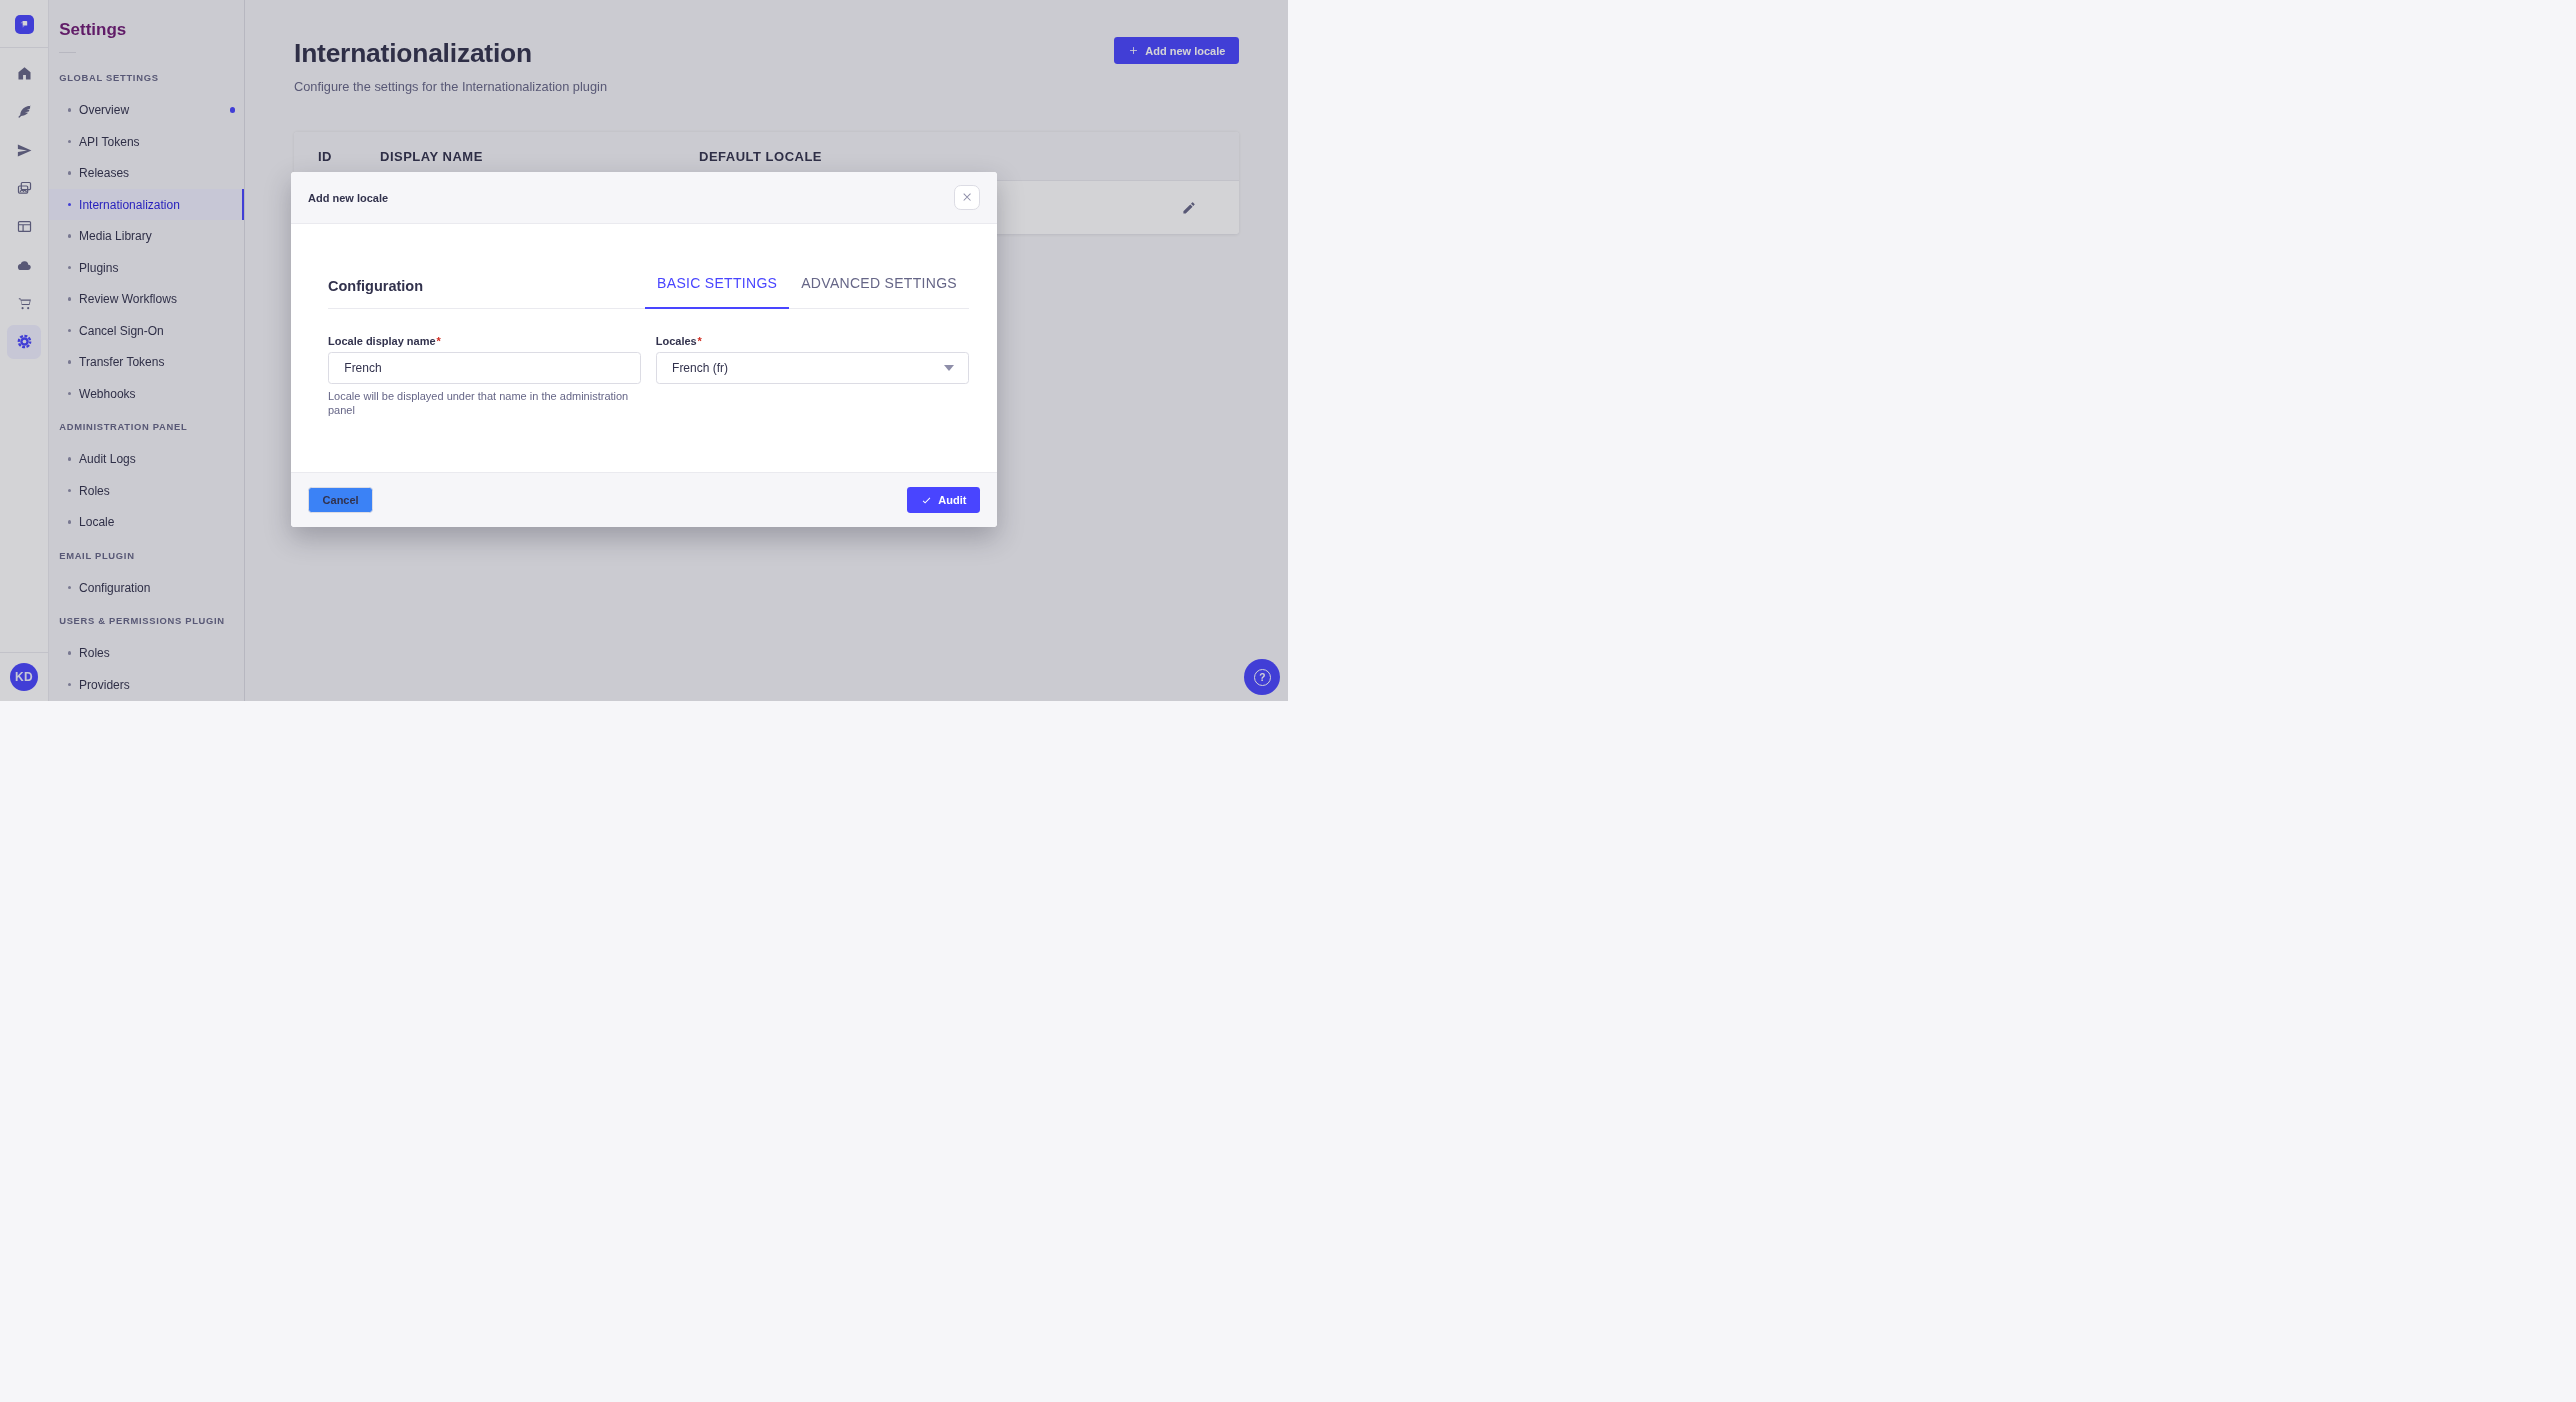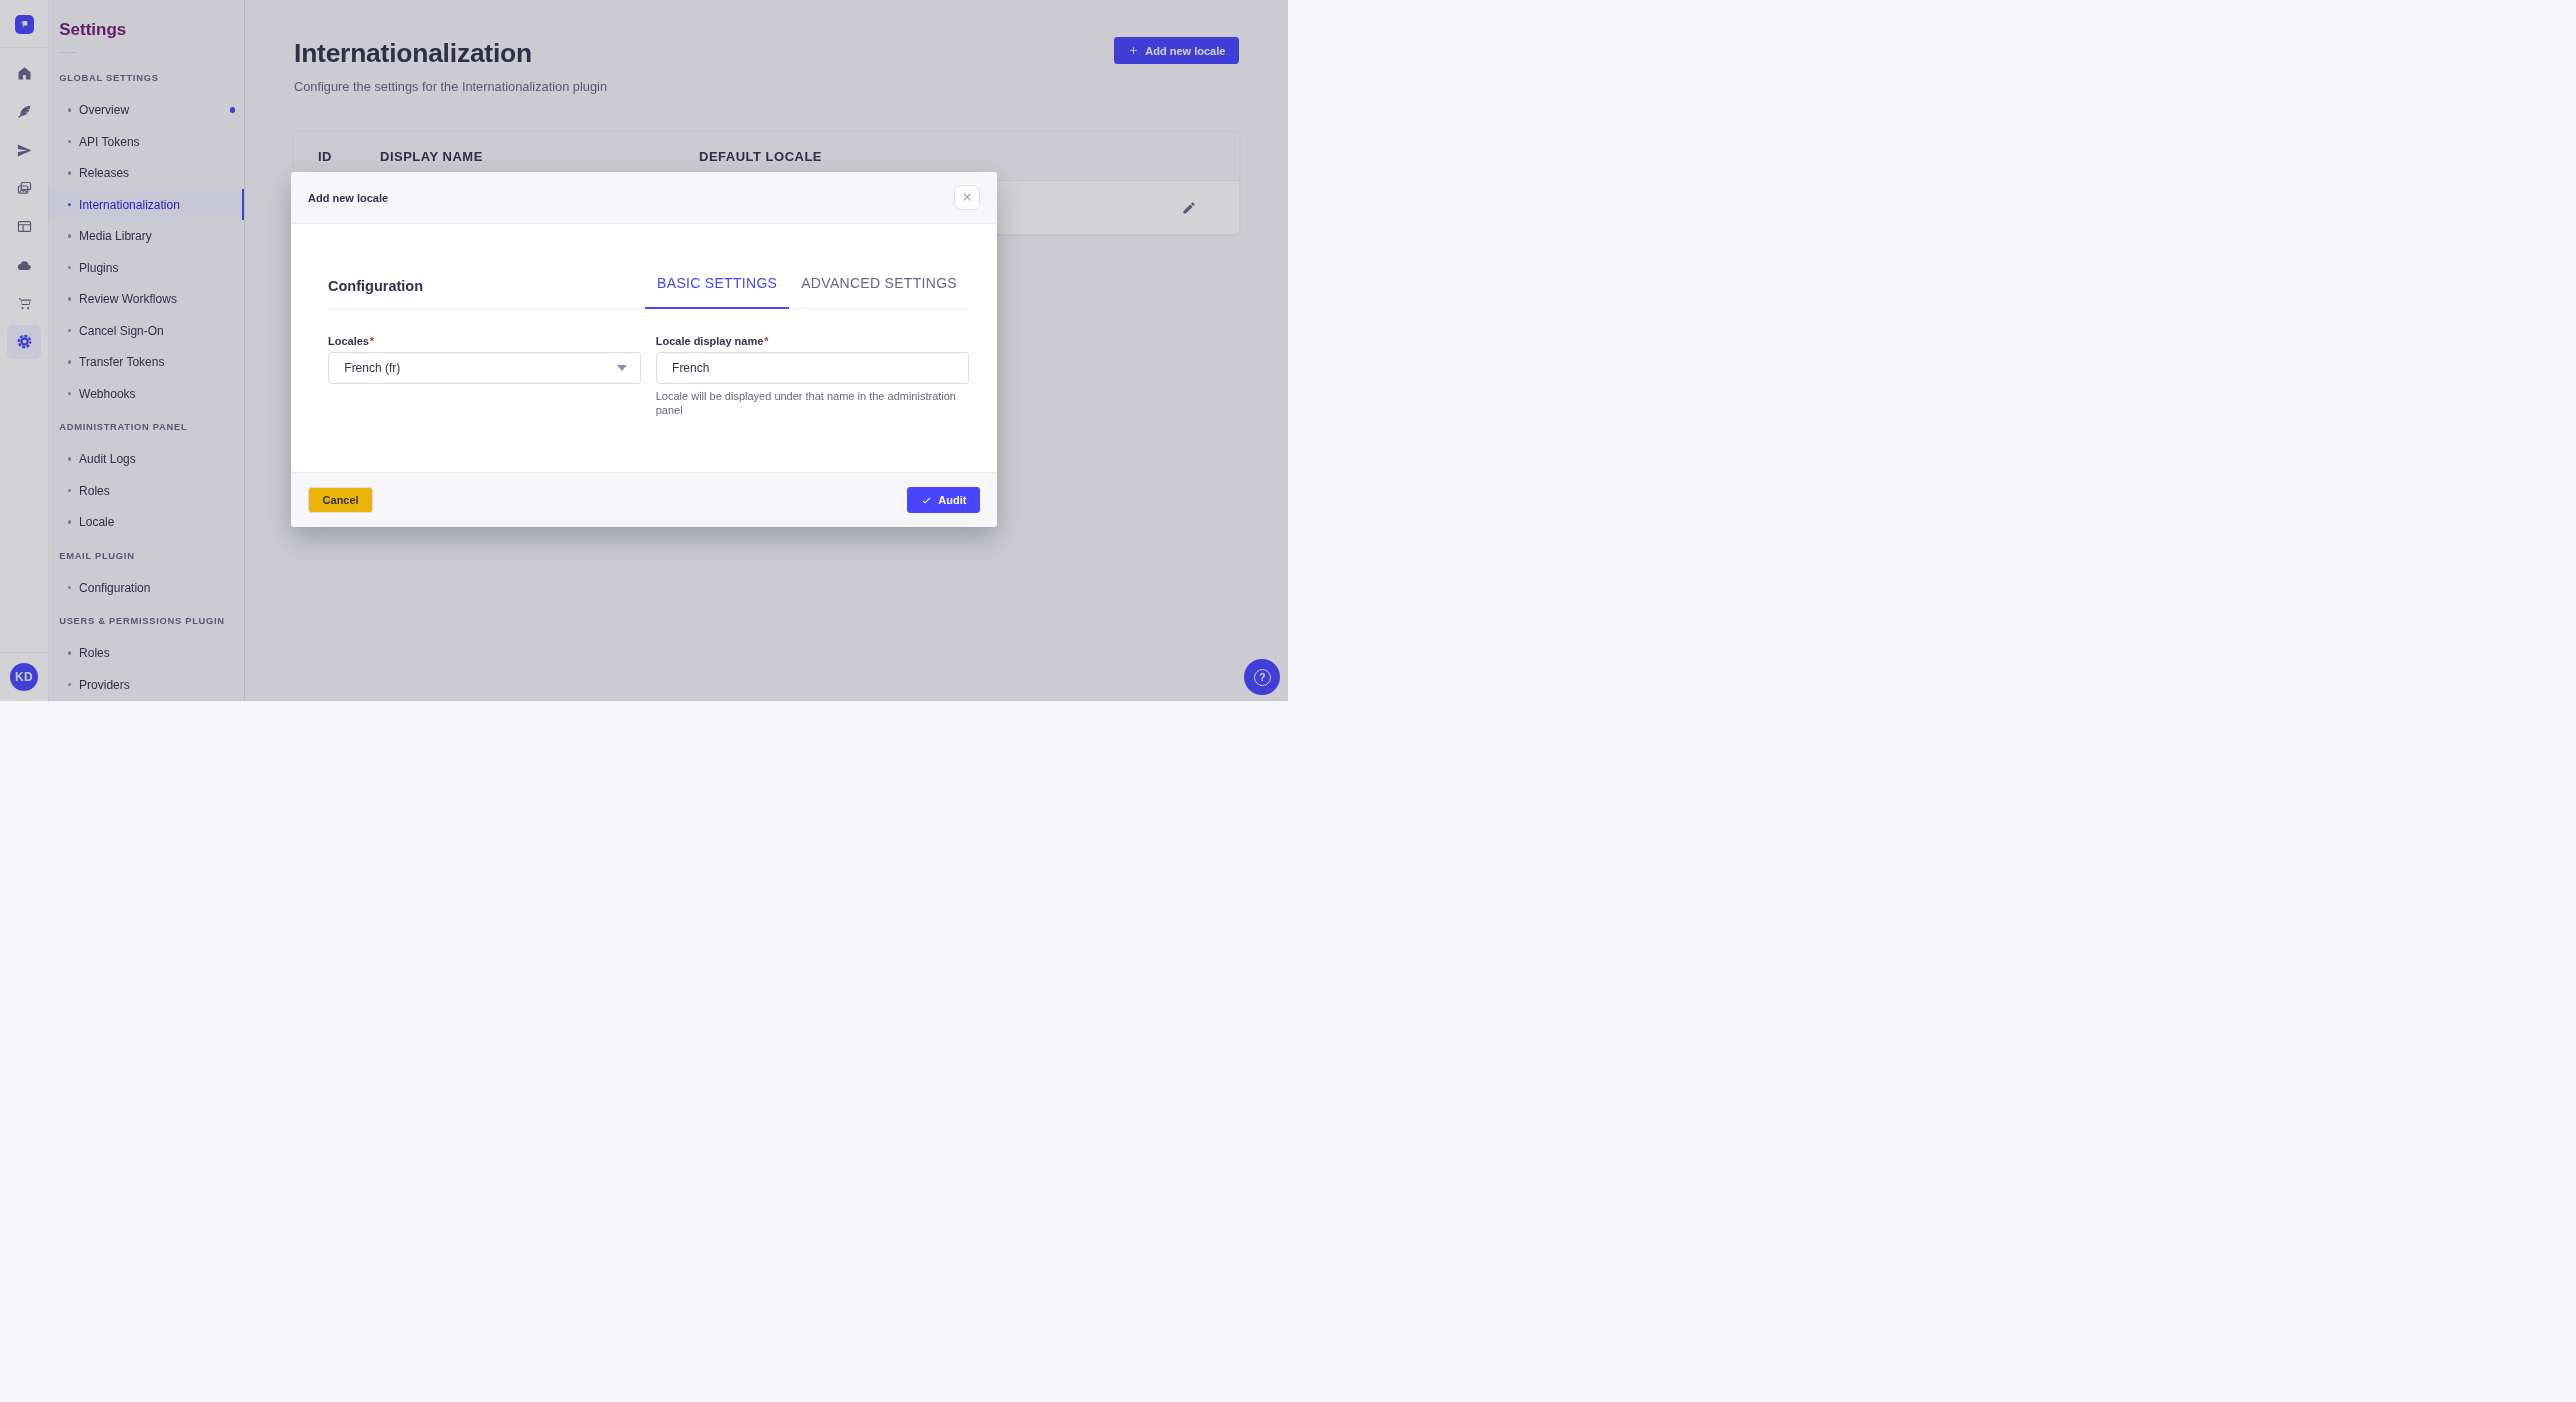--- a/index.html
+++ b/index.html
@@ -73,21 +73,21 @@
   .field { flex:1; min-width:0; }
   .field-label { font-size:11px; font-weight:600; color:#32324d; margin-bottom:5.1px; }
   .req { color:#d02b20; margin-left:0.9px; }
   .control { width:100%; height:32px; border:0.9px solid #dcdce4; border-radius:3.4px; background:#ffffff; display:flex; align-items:center; padding:0 13.6px 0 15.3px; font-size:12px; color:#32324d; }
   .select-box { justify-content:space-between; cursor:pointer; }
   .caret { width:0; height:0; border-left:5.1px solid transparent; border-right:5.1px solid transparent; border-top:6px solid #8e8ea9; }
   input.control { font-family:inherit; outline:none; padding-left:15.3px; }
   .helper { font-size:11px; line-height:13.6px; color:#666687; margin-top:6.8px; max-width:317px; }
 
   .modal-footer { height:55px; flex-shrink:0; background:#f6f6f9; border-top:0.9px solid #eaeaef; display:flex; align-items:center; justify-content:space-between; padding:0 17px; }
-  .btn-secondary { background:#eab308; border:0.9px solid #dcdce4; color:#32324d; }
+  .btn-secondary { background:#3b82f6; border:0.9px solid #dcdce4; color:#32324d; }
   .cancel-btn { height:25.6px; padding:0 13.6px; }
   .save-btn { height:25.6px; padding:0 13.6px; }
 
   svg { display:block; }
 </style>
 </head>
 <body>
 
 <div class="screen">
 
@@ -332,33 +332,33 @@
       <div class="config-title">Configuration</div>
       <div class="tabs">
         <button class="tab active">BASIC SETTINGS</button>
         <button class="tab">ADVANCED SETTINGS</button>
       </div>
     </div>
 
     <div class="form-row">
       <div class="field">
         <div class="field-label">
+          <span>Locale display name</span><span class="req">*</span>
+        </div>
+        <input class="control" type="text" value="French" style="">
+        <div class="helper">Locale will be displayed under that name in the administration panel</div>
+      </div>
+      <div class="field">
+        <div class="field-label">
           <span>Locales</span><span class="req">*</span>
         </div>
         <div class="control select-box">
           <span>French (fr)</span>
           <span class="caret"></span>
         </div>
-      </div>
-      <div class="field">
-        <div class="field-label">
-          <span>Locale display name</span><span class="req">*</span>
-        </div>
-        <input class="control" type="text" value="French" style="">
-        <div class="helper">Locale will be displayed under that name in the administration panel</div>
       </div>
     </div>
   </div>
 
   <div class="modal-footer">
     <button class="btn btn-secondary cancel-btn">Cancel</button>
     <button class="btn btn-primary save-btn">
       <span>
         <svg width="11" height="11" viewBox="0 0 24 24" fill="none" stroke="#ffffff" stroke-width="2.2">
             <path d="M4.5 12.8 9 17 19.5 6.5"></path>

